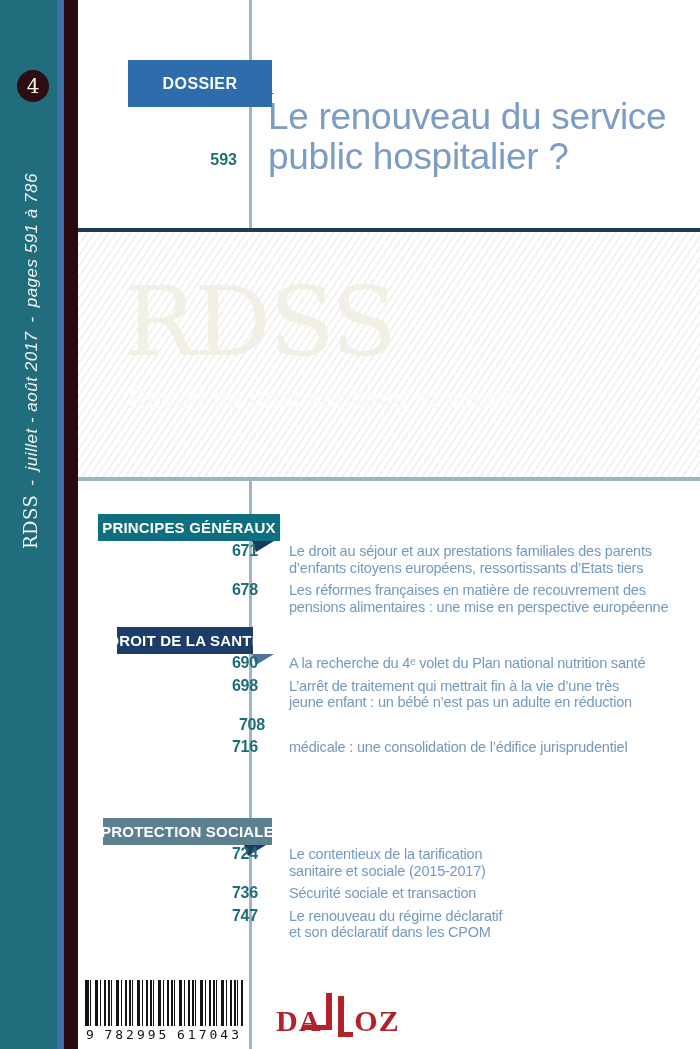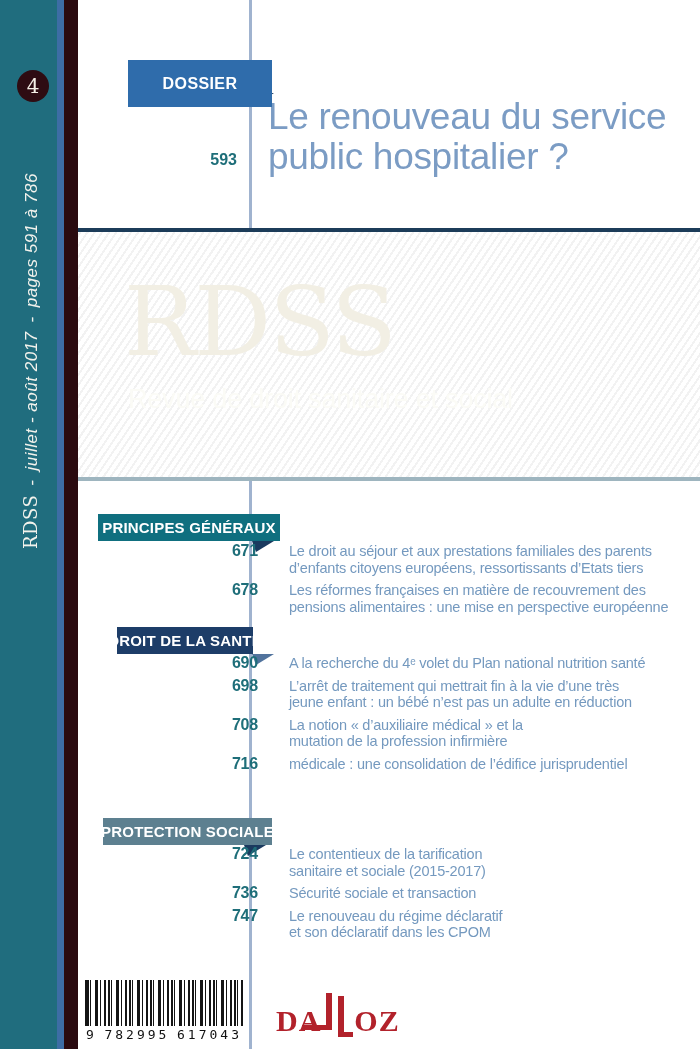--- a/index.html
+++ b/index.html
@@ -154,24 +154,20 @@
     </div>
     <div class="entry">
       <div class="num">698</div>
       <div class="txt">
         <div>L’arrêt de traitement qui mettrait fin à la vie d’une très</div>
         <div>jeune enfant : un bébé n’est pas un adulte en réduction</div>
       </div>
     </div>
     <div class="entry">
       <div class="num">708</div>
-      <div class="txt">
-        <div>La notion « d’auxiliaire médical » et la</div>
-        <div>mutation de la profession infirmière</div>
-      </div>
     </div>
     <div class="entry">
       <div class="num">716</div>
       <div class="txt">
         <div>médicale : une consolidation de l’édifice jurisprudentiel</div>
       </div>
     </div>
   </div>
 
   <div class="seclabel" style="left:103px;top:818px;width:169px;background:var(--slate-box);">

